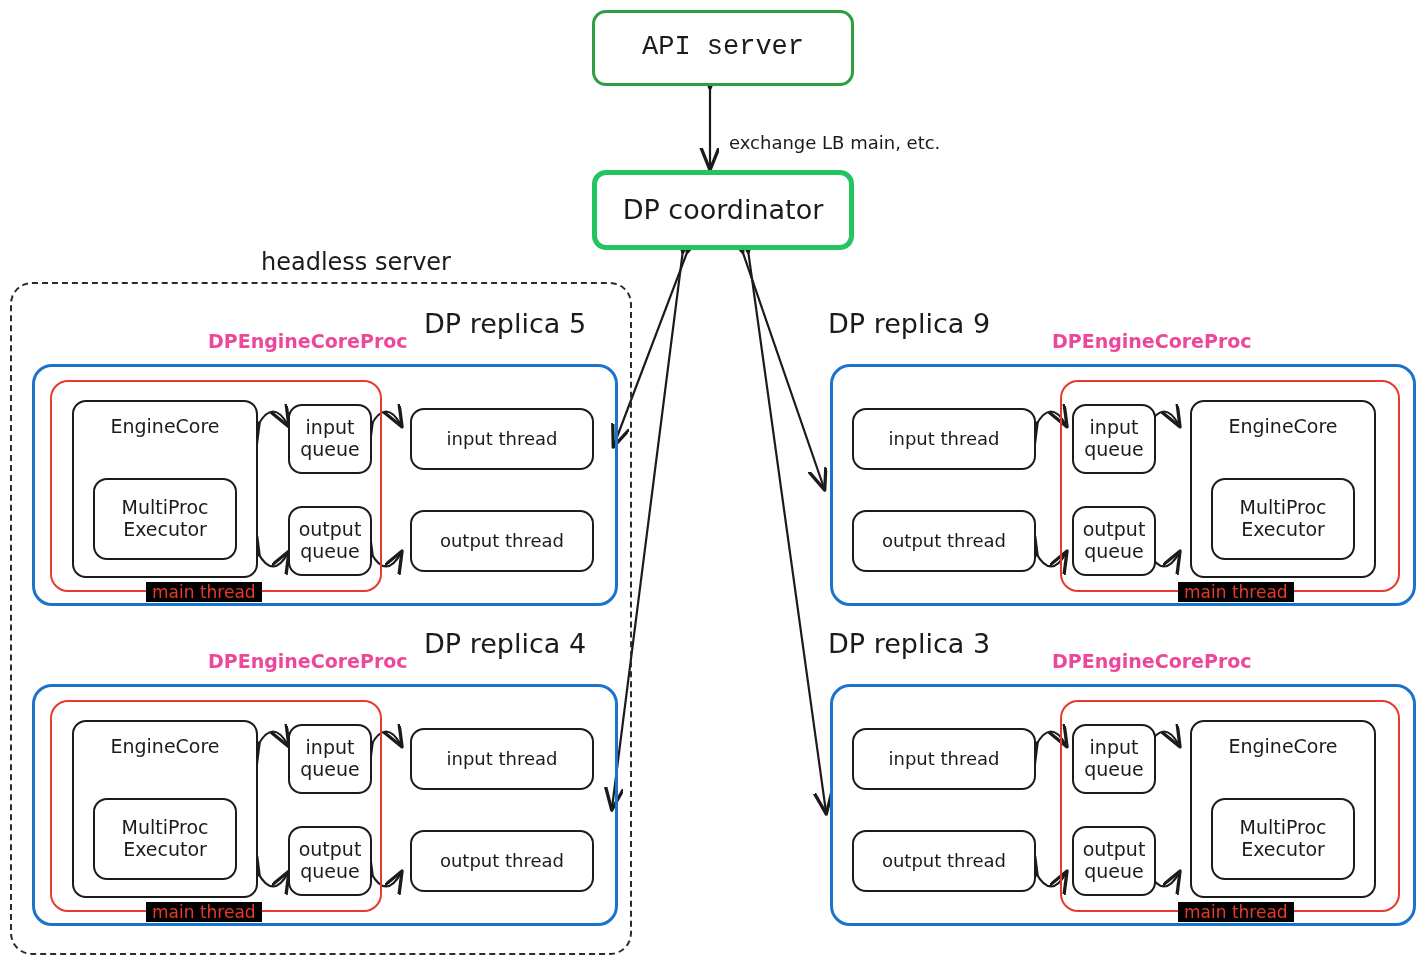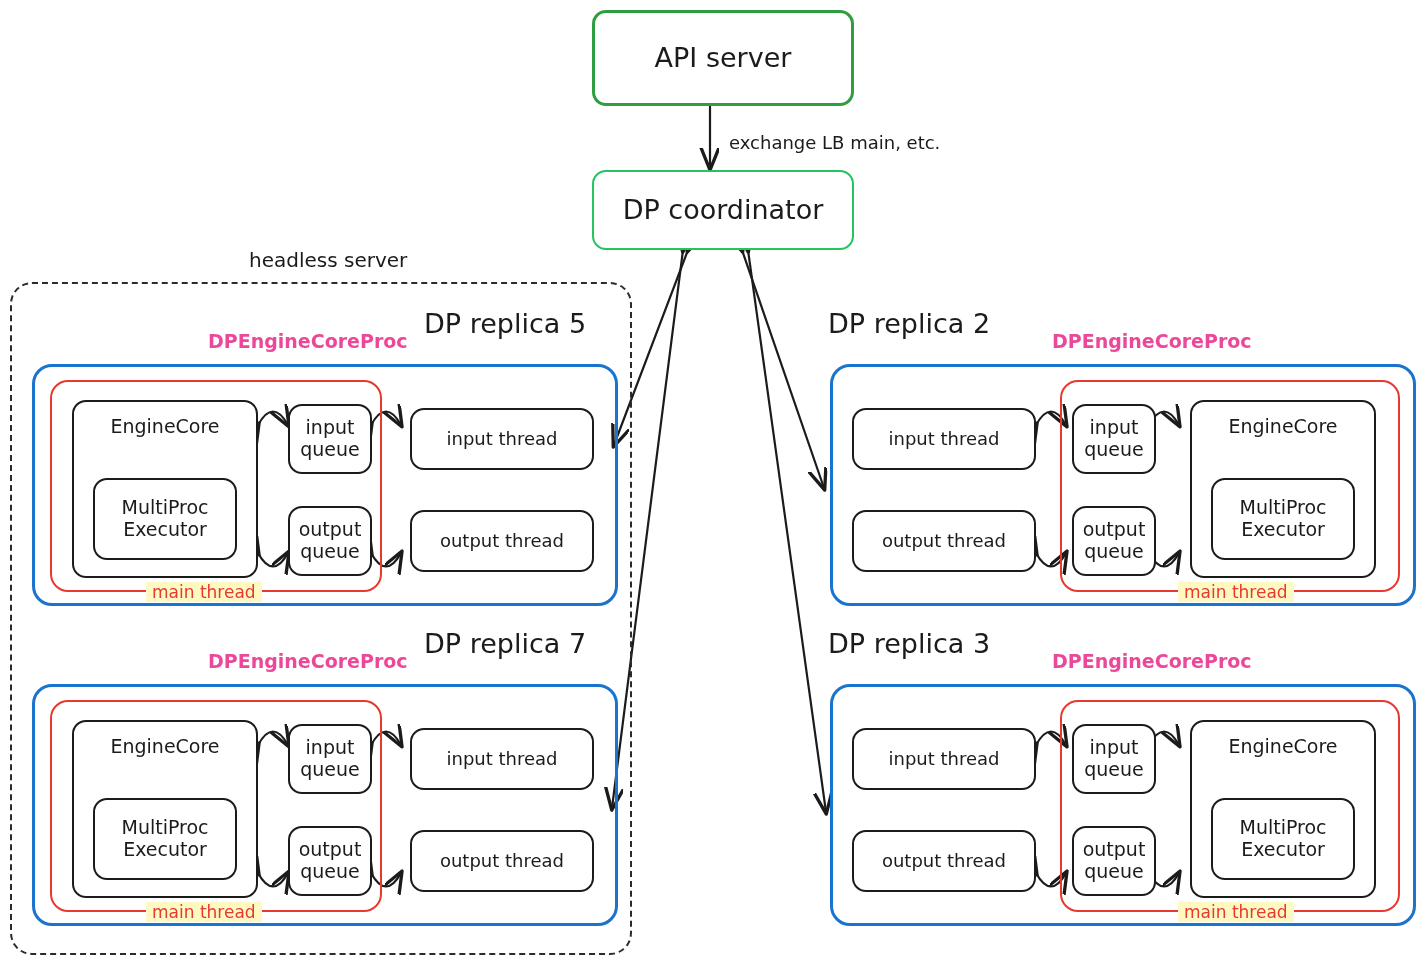--- a/index.html
+++ b/index.html
@@ -30,43 +30,43 @@
   }
   .node.black {
     border: 2.4px solid #1b1b1b;
     border-radius: 14px;
   }
   .node.green {
     border: 3px solid #2e9e41;
     border-radius: 14px;
   }
   .node.orange {
-    border: 2px solid #22c55e;
+    border: 5px solid #22c55e;
     border-radius: 14px;
   }
 
   
   .frame { position: absolute; box-sizing: border-box; background: transparent; }
   .frame.blue   { border: 3px solid #1a73cc; border-radius: 20px; }
   .frame.red    { border: 2.4px solid #e8392e; border-radius: 18px; }
   .frame.dashed { border: 2.4px dashed #2b2b2b; border-radius: 22px; }
 
   
   .label { position: absolute; white-space: nowrap; color: #1b1b1b; }
   .label.blue { color: #ec4899; font-weight: bold; }
   .label.red  { color: #e8392e; }
   .label.title   { font-size: 27px; }
-  .label.caption { font-size: 20px; }
+  .label.caption { font-size: 24px; margin-left: 12px; }
   .label.proc    { font-size: 19px; }
   .label.thread  { font-size: 17px; }
   .label.edge    { font-size: 18px; }
 
   
   .label.knock {
-    background: #fef9c3;
+    background: #000000;
     padding: 0 6px;
   }
 
   .t-big   { font-size: 27px; }
   .t-med   { font-size: 18px; }
   .t-small { font-size: 19px; }
 </style>
 </head>
 <body>
 
@@ -104,21 +104,21 @@
     <path d="M1036,553 Q1051,580 1066,553"></path>
     <path d="M1149,553 Q1164,580 1179,553"></path>
 
     <path d="M1036,745 Q1051,718 1066,745"></path>
     <path d="M1149,745 Q1164,718 1179,745"></path>
     <path d="M1036,873 Q1051,900 1066,873"></path>
     <path d="M1149,873 Q1164,900 1179,873"></path>
   </g>
 </svg>
 
-<div class="node green t-big" style="left:592px; top:10px; width:262px; height:96px;">API server</div>
+<div class="node green t-big" style="left:592px; top:10px; width:262px; height:76px;font-family:Liberation Mono, monospace;">API server</div>
 
 <div class="node orange t-big" style="left:592px; top:170px; width:262px; height:80px;">DP coordinator</div>
 
 <div class="label edge" style="left:729px; top:132px;">exchange LB main, etc.</div>
 
 <div class="frame dashed" style="left:10px; top:282px; width:622px; height:673px;"></div>
 <div class="label caption" style="left:249px; top:248px;">headless server</div>
 
 <div class="label title" style="left:424px; top:308px;">DP replica 5</div>
 <div class="label blue proc" style="left:208px; top:330px;">DPEngineCoreProc</div>
@@ -133,41 +133,41 @@
 Executor</div>
 
 <div class="node black t-small" style="left:288px; top:404px; width:84px; height:70px;">input
 queue</div>
 <div class="node black t-small" style="left:288px; top:506px; width:84px; height:70px;">output
 queue</div>
 
 <div class="node black t-med" style="left:410px; top:408px; width:184px; height:62px;">input thread</div>
 <div class="node black t-med" style="left:410px; top:510px; width:184px; height:62px;">output thread</div>
 
-<div class="label title" style="left:424px; top:628px;">DP replica 7</div>
+<div class="label title" style="left:424px; top:628px;">DP replica 4</div>
 <div class="label blue proc" style="left:208px; top:650px;">DPEngineCoreProc</div>
 
 <div class="frame blue" style="left:32px; top:684px; width:586px; height:242px;"></div>
 <div class="frame red" style="left:50px; top:700px; width:332px; height:212px;"></div>
 <div class="label red thread knock" style="left:146px; top:902px;">main thread</div>
 
 <div class="node black t-small" style="left:72px; top:720px; width:186px; height:178px;
      align-items:flex-start; padding-top:14px;">EngineCore</div>
 <div class="node black t-small" style="left:93px; top:798px; width:144px; height:82px;">MultiProc
 Executor</div>
 
 <div class="node black t-small" style="left:288px; top:724px; width:84px; height:70px;">input
 queue</div>
 <div class="node black t-small" style="left:288px; top:826px; width:84px; height:70px;">output
 queue</div>
 
 <div class="node black t-med" style="left:410px; top:728px; width:184px; height:62px;">input thread</div>
 <div class="node black t-med" style="left:410px; top:830px; width:184px; height:62px;">output thread</div>
 
-<div class="label title" style="left:828px; top:308px;">DP replica 2</div>
+<div class="label title" style="left:828px; top:308px;">DP replica 9</div>
 <div class="label blue proc" style="left:1052px; top:330px;">DPEngineCoreProc</div>
 
 <div class="frame blue" style="left:830px; top:364px; width:586px; height:242px;"></div>
 <div class="frame red" style="left:1060px; top:380px; width:340px; height:212px;"></div>
 <div class="label red thread knock" style="left:1178px; top:582px;">main thread</div>
 
 <div class="node black t-med" style="left:852px; top:408px; width:184px; height:62px;">input thread</div>
 <div class="node black t-med" style="left:852px; top:510px; width:184px; height:62px;">output thread</div>
 
 <div class="node black t-small" style="left:1072px; top:404px; width:84px; height:70px;">input

